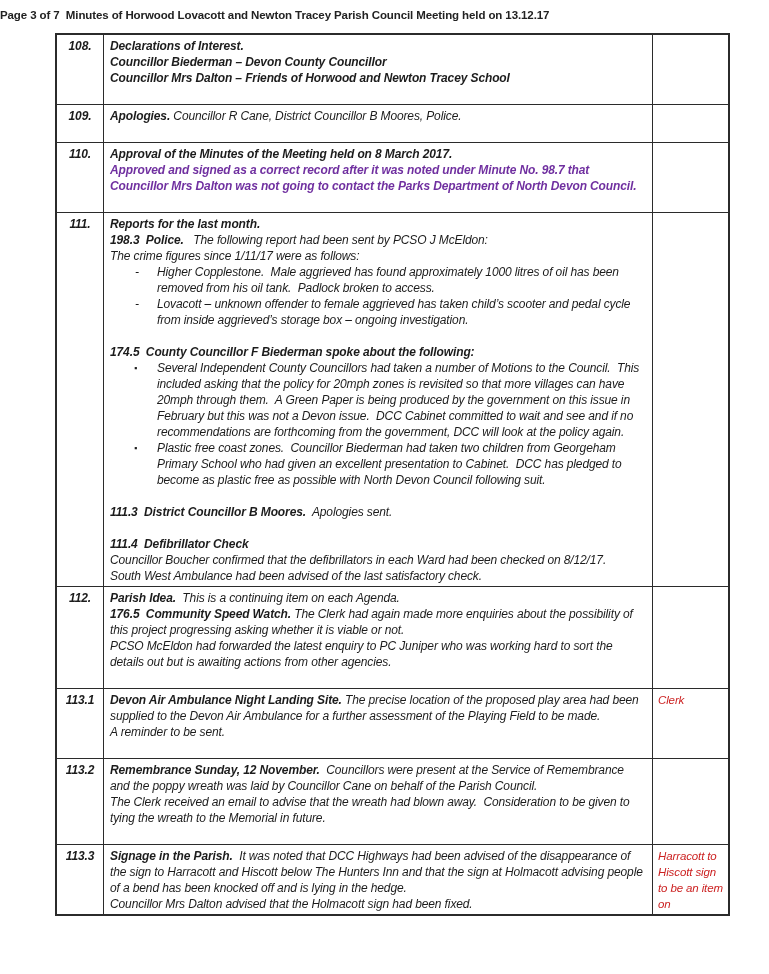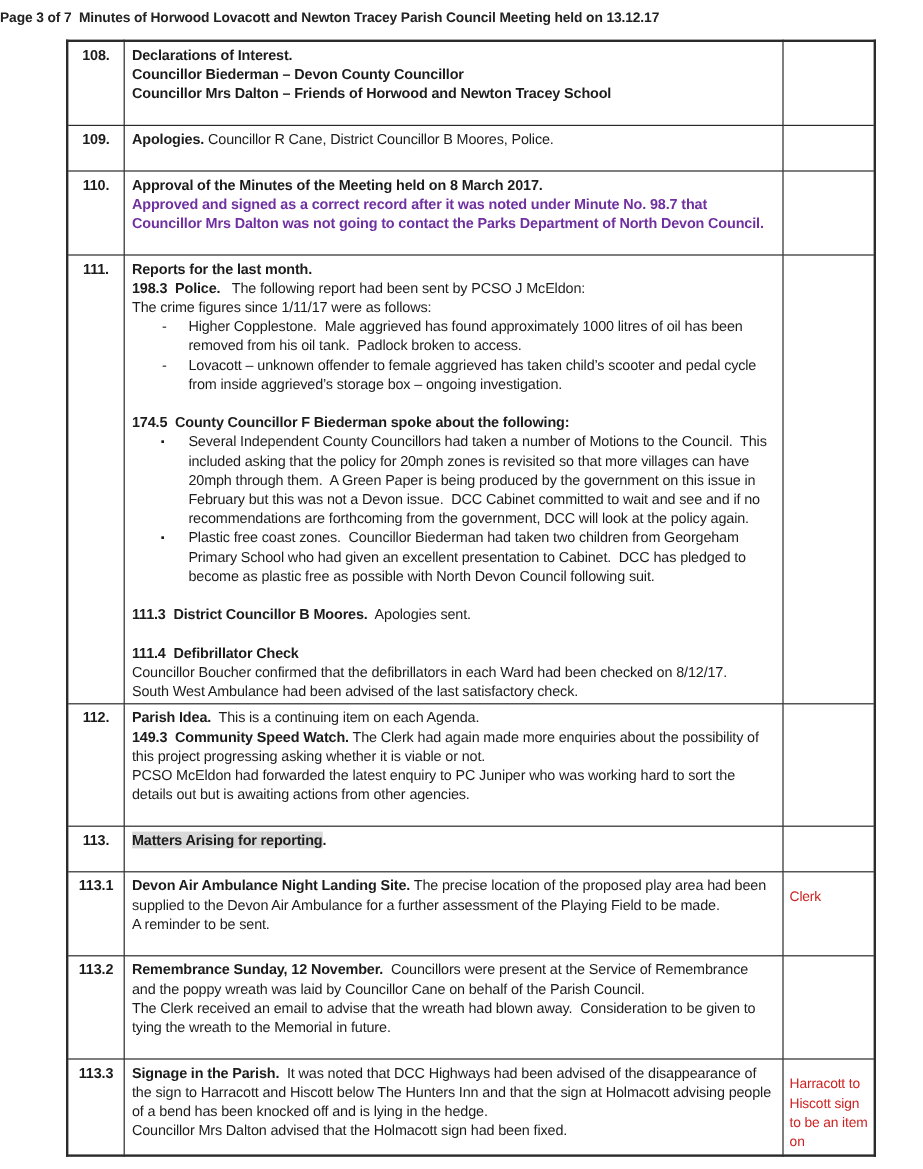--- a/index.html
+++ b/index.html
@@ -13,30 +13,30 @@
     letter-spacing:-0.1px;white-space:pre-wrap;color:#222;
   }
   table.minutes{
     border-collapse:collapse;table-layout:fixed;
     margin:12px 0 0 55px;width:646px;
     border:2px solid #2b2b2b;
   }
   td{
     border:1.5px solid #2b2b2b;vertical-align:top;
     padding:3px 6px 2px 6px;
-    font-size:12px;line-height:16px;letter-spacing:-0.12px;
+    font-size:12px;line-height:16px;letter-spacing:-0.12px;font-style:italic;
   }
   td.num-cell{
     width:44px;text-align:center;font-weight:bold;
     padding-left:1px;padding-right:1px;
   }
   td.content-cell{width:536px;}
   td.action-cell{
     width:66px;color:var(--red);font-size:11.5px;line-height:16px;
-    padding:13px 4px 2px 5px;white-space:pre-wrap;
+    padding:3px 4px 2px 5px;white-space:pre-wrap;
   }
   .para{white-space:pre-wrap;margin:0;}
   .blank{height:16px;}
   .bullet{position:relative;padding-left:47px;white-space:pre-wrap;margin:0;}
   .bullet .marker{position:absolute;left:25px;top:0;}
   .bullet.square .marker{font-size:9px;top:0px;left:24px;}
   .b{font-weight:bold;}
   .purple{color:var(--purple);}
   .hl{background:var(--highlight);}
 </style>
@@ -92,30 +92,22 @@
           <div class="para"><span class="b">111.4  Defibrillator Check</span></div>
           <div class="para"><span>Councillor Boucher confirmed that the defibrillators in each Ward had been checked on 8/12/17.</span></div>
           <div class="para"><span>South West Ambulance had been advised of the last satisfactory check.</span></div>
         </td>
         <td class="action-cell"></td>
       </tr>
       <tr>
         <td class="num-cell">112.</td>
         <td class="content-cell">
           <div class="para"><span class="b">Parish Idea.</span><span>  This is a continuing item on each Agenda.</span></div>
-          <div class="para"><span class="b">149.3  Community Speed Watch.</span><span> The Clerk had again made more enquiries about the possibility of this project progressing asking whether it is viable or not.</span></div>
+          <div class="para"><span class="b">176.5  Community Speed Watch.</span><span> The Clerk had again made more enquiries about the possibility of this project progressing asking whether it is viable or not.</span></div>
           <div class="para"><span>PCSO McEldon had forwarded the latest enquiry to PC Juniper who was working hard to sort the details out but is awaiting actions from other agencies.</span></div>
-          <div class="blank"></div>
-        </td>
-        <td class="action-cell"></td>
-      </tr>
-      <tr>
-        <td class="num-cell">113.</td>
-        <td class="content-cell">
-          <div class="para"><span class="b hl">Matters Arising for reporting</span><span class="b">.</span></div>
           <div class="blank"></div>
         </td>
         <td class="action-cell"></td>
       </tr>
       <tr>
         <td class="num-cell">113.1</td>
         <td class="content-cell">
           <div class="para"><span class="b">Devon Air Ambulance Night Landing Site.</span><span> The precise location of the proposed play area had been supplied to the Devon Air Ambulance for a further assessment of the Playing Field to be made.</span></div>
           <div class="para"><span>A reminder to be sent.</span></div>
           <div class="blank"></div>

